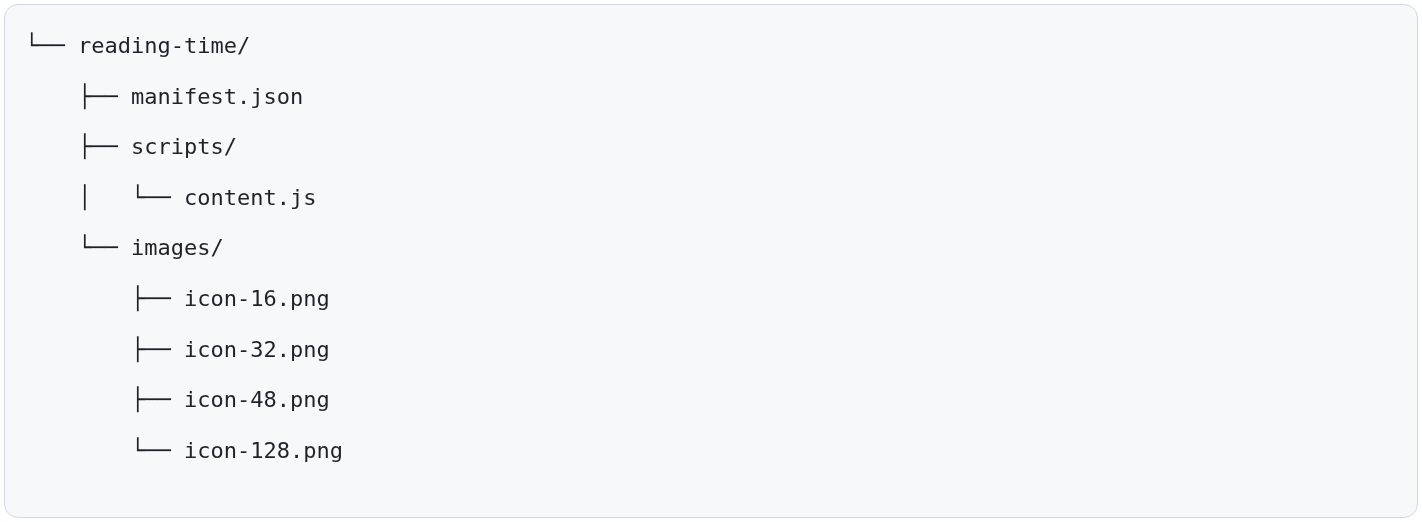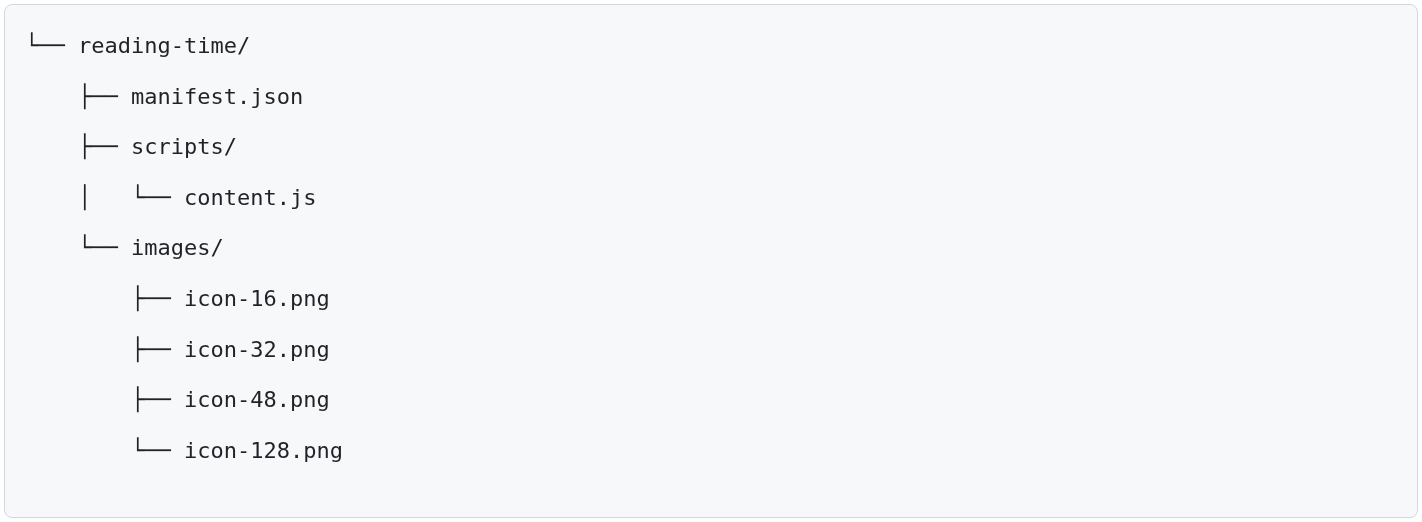--- a/index.html
+++ b/index.html
@@ -8,21 +8,21 @@
       box-sizing: border-box;
     }
     body {
       font-family: ui-monospace, SFMono-Regular, "SF Mono", Menlo, Consolas, "Liberation Mono", monospace;
       background: #ffffff;
       padding: 4px;
     }
     .code-block {
       background: #f6f8fa;
       border: 1px solid #d1d9e0;
-      border-radius: 8px;
+      border-radius: 14px;
       padding: 16px 20px;
       font-size: 22px;
       line-height: 2.3;
       color: #1f2328;
       white-space: pre;
       overflow: auto;
       width: 1414px;
       height: 514px;
     }
   </style>

